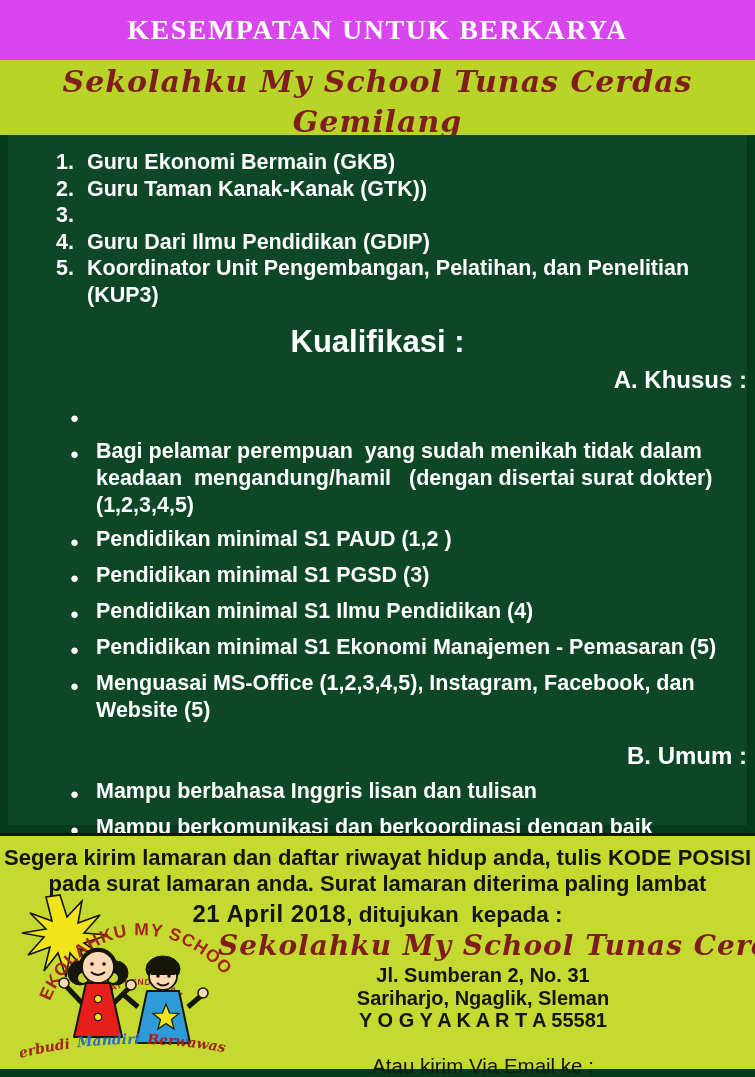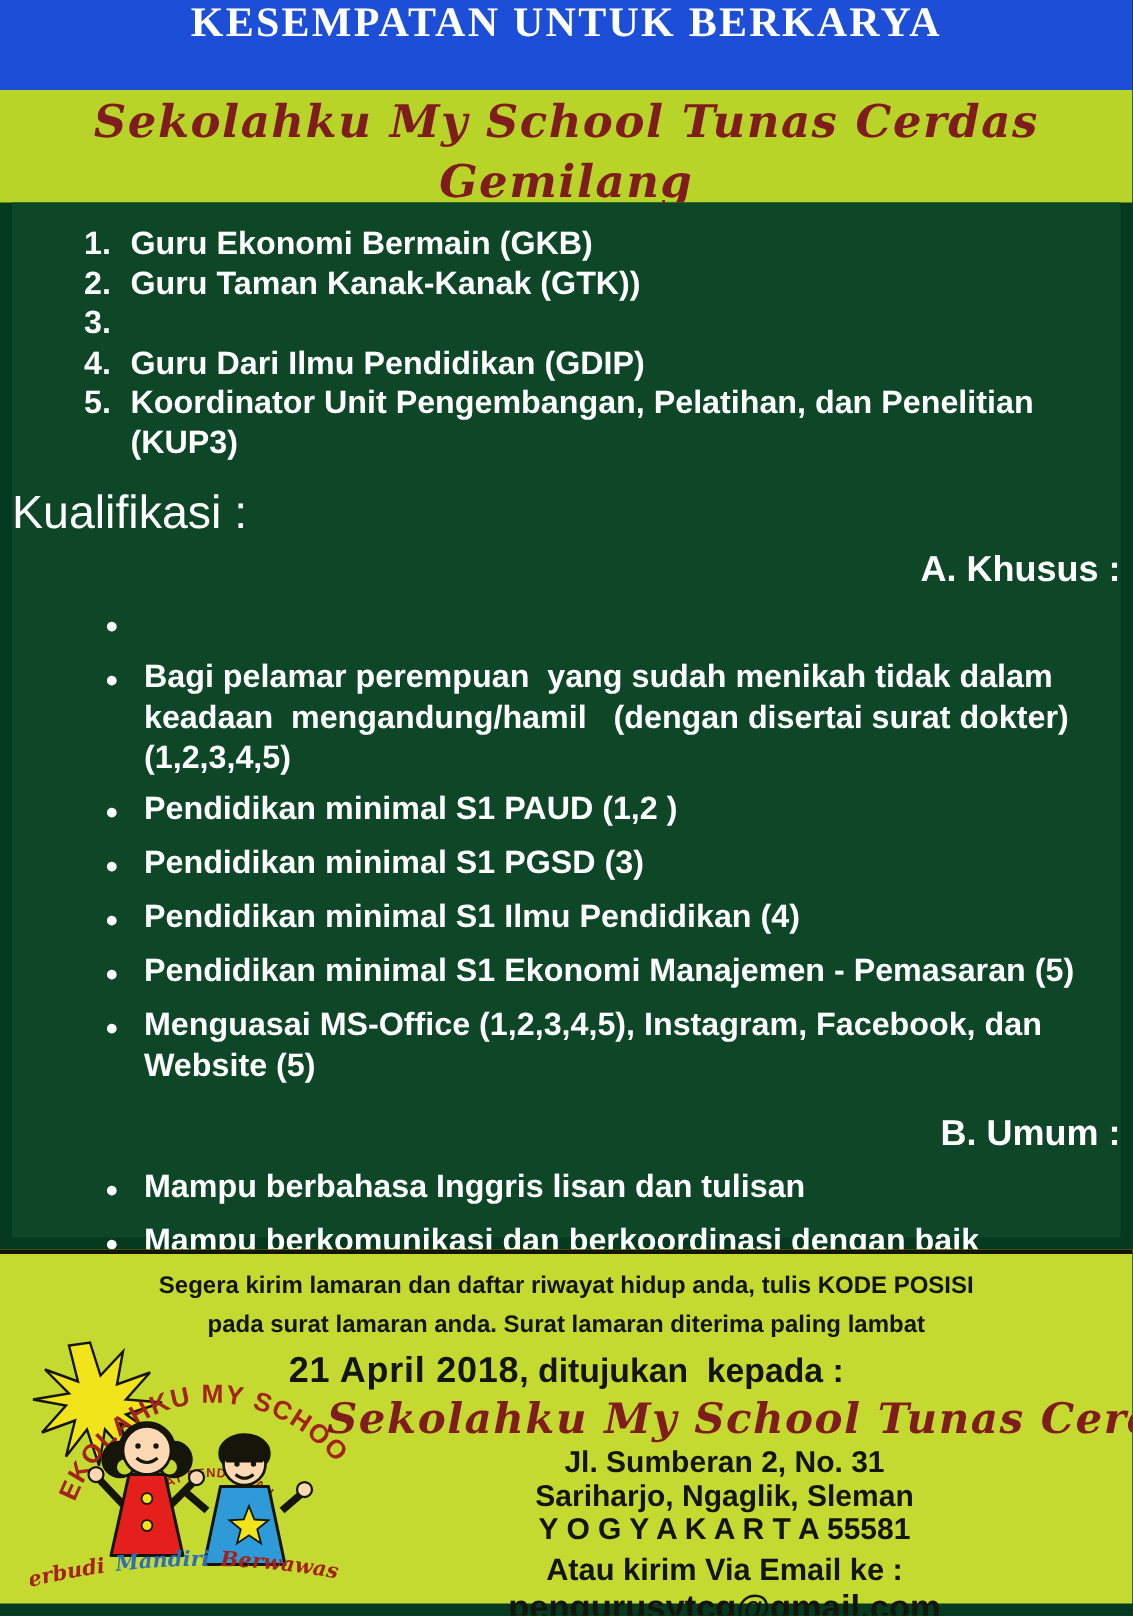--- a/index.html
+++ b/index.html
@@ -1,55 +1,55 @@
 <!DOCTYPE html>
 <html><head>
 <meta charset="utf-8">
 <style>
   html,body{margin:0;padding:0;}
   body{width:755px;height:1077px;overflow:hidden;background:#053a1e;
        font-family:"Liberation Sans",sans-serif;}
   .poster{position:relative;width:755px;height:1077px;background:#053a1e;}
 
   
-  .top-band{height:60px;display:flex;align-items:flex-start;justify-content:center;background:#1d4ed8;}
+  .top-band{height:60px;display:flex;align-items:center;justify-content:center;background:#d946ef;}
   .top-title{color:#ffffff;font-family:"Liberation Serif",serif;font-weight:bold;
              font-size:28px;letter-spacing:1.5px;}
 
   
   .intro-band{height:75px;background:#b9d429;text-align:center;overflow:hidden;}
   .script{font-family:"DejaVu Serif",serif;font-style:italic;font-weight:bold;
           color:#7f1d1d;letter-spacing:1px;}
   .intro-band .script{font-size:30px;line-height:40px;margin-top:2px;}
 
   
   .body-panel{margin:0 8px;height:690px;background:#0e4727;color:#ffffff;padding-top:14px;box-sizing:border-box;}
   .positions{margin:0 0 0 48px;}
   .pos-item{display:flex;font-size:21.5px;font-weight:bold;line-height:26.5px;}
   .pos-item .num{width:31px;flex:none;}
   .pos-item .ptext{white-space:pre-wrap;}
 
-  .qual-title{font-size:31px;font-weight:normal;margin:16px 0 4px 0;}
+  .qual-title{text-align:center;font-size:31px;font-weight:bold;margin:16px 0 4px 0;}
   .sec-heading{font-size:24px;font-weight:bold;margin:6px 0 8px 34px;text-align:right;}
   .sec-b-heading{margin-top:18px;}
   .bullets{margin-left:62px;width:660px;}
   .bullet{display:flex;font-size:21.5px;font-weight:bold;line-height:27px;margin-bottom:7px;}
   .bullet .dot{flex:none;width:26px;font-size:15px;padding-top:2px;}
   .bullet .btext{white-space:pre-wrap;}
 
   
   .footer{position:absolute;left:0;top:833px;width:755px;height:236px;background:#c4da31;
           border-top:3px solid #131604;text-align:center;color:#14140a;box-sizing:border-box;padding-top:9px;}
-  .footer-line{font-size:16px;font-weight:bold;line-height:25.5px;white-space:nowrap;}
+  .footer-line{font-size:22px;font-weight:bold;line-height:25.5px;white-space:nowrap;}
   .deadline-line{font-size:22.5px;font-weight:bold;margin-top:4px;white-space:pre-wrap;}
   .deadline-date{font-size:24px;letter-spacing:0.5px;}
   .footer-right{margin-left:218px;width:530px;}
   .footer-script{font-size:28px;line-height:36px;white-space:nowrap;}
   .addr-line{font-size:20px;font-weight:bold;line-height:22.5px;white-space:pre-wrap;}
-  .email-label{font-size:20.5px;font-weight:bold;margin-top:3px;line-height:23px;}
+  .email-label{font-size:20.5px;font-weight:normal;margin-top:22px;line-height:23px;}
   .email{font-size:23px;font-weight:bold;line-height:26px;}
 
   
   .logo{position:absolute;left:20px;top:55px;width:212px;height:186px;}
 </style>
 </head>
 <body>
 
 <div class="poster">
 

